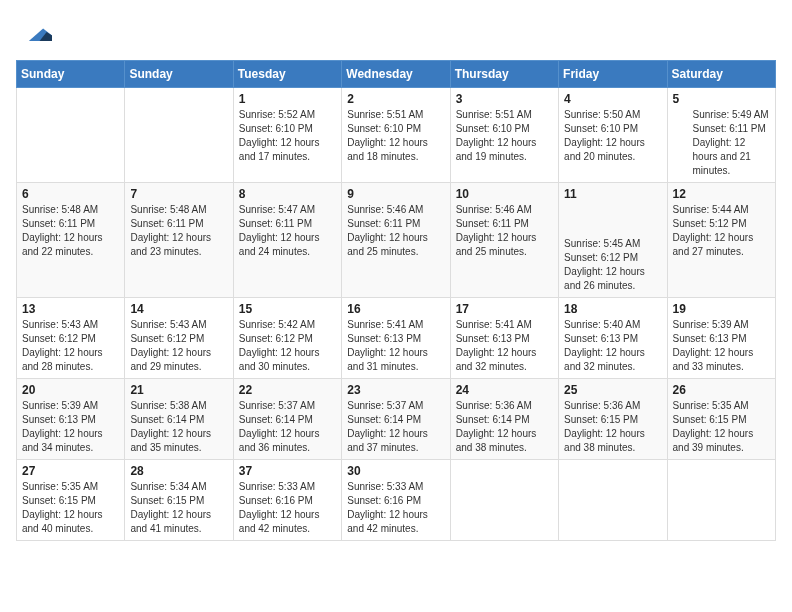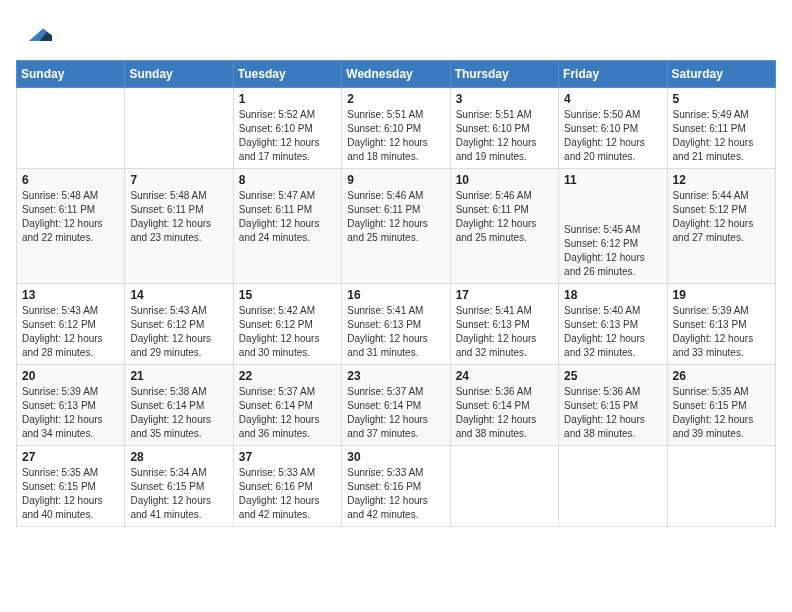--- a/index.html
+++ b/index.html
@@ -146,21 +146,21 @@
 Daylight: 12 hours and 19 minutes.</div>
         </td>
         <td>
           <span class="day-number">4</span>
           <div class="day-info" style="white-space: pre-line;">Sunrise: 5:50 AM
 Sunset: 6:10 PM
 Daylight: 12 hours and 20 minutes.</div>
         </td>
         <td>
           <span class="day-number">5</span>
-          <div class="day-info" style="white-space: pre-line;">Sunrise: 5:49 AM
+          <div class="day-info" style="white-space: pre-line; margin-left: 20px;">Sunrise: 5:49 AM
 Sunset: 6:11 PM
 Daylight: 12 hours and 21 minutes.</div>
         </td>
       </tr>
       <tr>
         <td>
           <span class="day-number">6</span>
           <div class="day-info" style="white-space: pre-line;">Sunrise: 5:48 AM
 Sunset: 6:11 PM
 Daylight: 12 hours and 22 minutes.</div>

